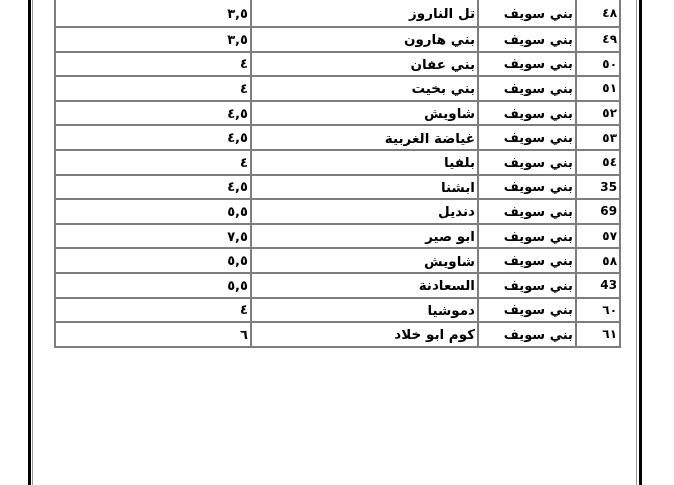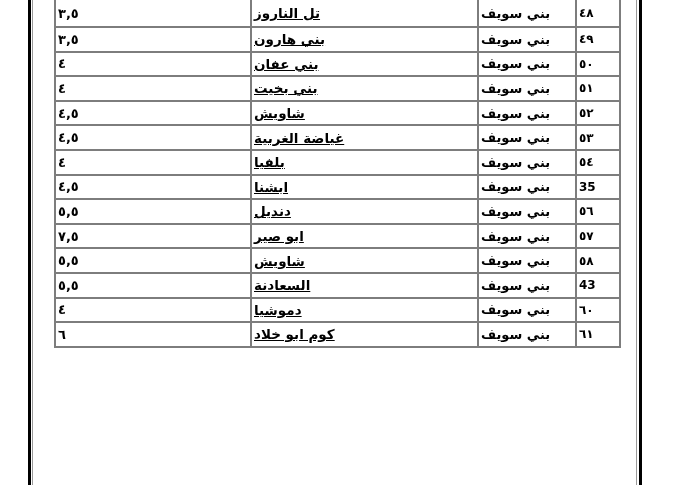--- a/index.html
+++ b/index.html
@@ -31,34 +31,34 @@
   table.data-table{
     position:absolute;
     left:54px;top:0;
     width:565px;
     border-collapse:collapse;
     table-layout:fixed;
     direction:rtl;
   }
   table.data-table td{
     border:2px solid var(--grid);
-    text-align:left;
+    text-align:right;
     vertical-align:middle;
     color:var(--text);
     font-weight:bold;
     padding:0 2px;
     overflow:hidden;
     white-space:nowrap;
   }
   tr.row{height:24.6px;}
   tr.row.first-row{height:27px;}
   tr.row.first-row td{border-top:none;}
   td.serial-cell{font-size:12px;}
   td.gov-cell{font-size:13px;}
-  td.place-cell{font-size:13.5px;text-decoration:underline;}
+  td.place-cell{font-size:13.5px;}
   td.value-cell{font-size:13px;letter-spacing:1.5px;}
 </style>
 </head>
 <body>
 
 <div class="page">
 
   <div class="pb pb-left-black"></div>
   <div class="pb pb-left-gray"></div>
   <div class="pb pb-right-gray"></div>
@@ -114,21 +114,21 @@
       <td class="place-cell">بلفيا</td>
       <td class="value-cell">٤</td>
     </tr>
         <tr class="row">
       <td class="serial-cell">35</td>
       <td class="gov-cell">بني سويف</td>
       <td class="place-cell">ابشنا</td>
       <td class="value-cell">٤,٥</td>
     </tr>
         <tr class="row">
-      <td class="serial-cell">٥٦</td>
+      <td class="serial-cell">69</td>
       <td class="gov-cell">بني سويف</td>
       <td class="place-cell">دنديل</td>
       <td class="value-cell">٥,٥</td>
     </tr>
         <tr class="row">
       <td class="serial-cell">٥٧</td>
       <td class="gov-cell">بني سويف</td>
       <td class="place-cell">ابو صير</td>
       <td class="value-cell">٧,٥</td>
     </tr>

